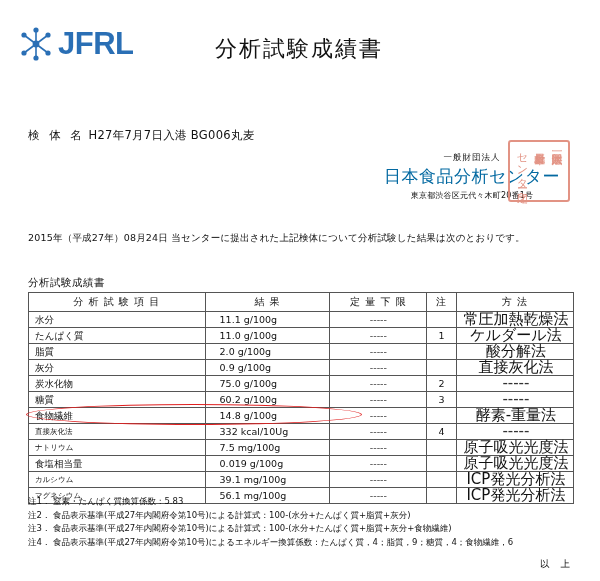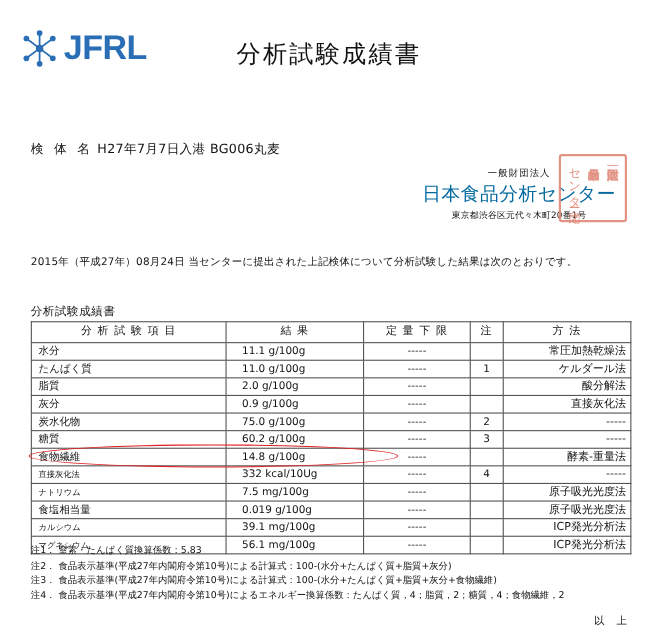--- a/index.html
+++ b/index.html
@@ -181,21 +181,21 @@
     font-size: 10px;
   }
   .c-item   { width: 190px; }
   .c-result { width: 115px; }
   .c-limit  { width: 100px; }
   .c-note   { width: 22px;  text-align: center; }
   .c-method { width: 119px; }
   td.c-item   { text-align: left; padding-left: 6px; }
   td.c-result { text-align: left; padding-left: 14px; }
   td.c-limit  { text-align: center; color: #333; }
-  td.c-method { text-align: right; padding-left: 6px; font-size: 10px; }
+  td.c-method { text-align: center; padding-left: 6px; font-size: 15px; }
   .small-item { font-size: 7.5px; letter-spacing: 0px; }
 
   
   .highlight-ellipse {
     position: absolute;
     left: 26px;
     top: 404px;
     width: 334px;
     height: 19px;
     border: 1.6px solid #e02020;
@@ -376,17 +376,17 @@
       </tr>
     </tbody>
   </table>
 
   <div class="highlight-ellipse"></div>
 
   <div class="notes">
     <div class="note-line">注1． 窒素・たんぱく質換算係数：5.83</div>
     <div class="note-line">注2． 食品表示基準(平成27年内閣府令第10号)による計算式：100-(水分+たんぱく質+脂質+灰分)</div>
     <div class="note-line">注3． 食品表示基準(平成27年内閣府令第10号)による計算式：100-(水分+たんぱく質+脂質+灰分+食物繊維)</div>
-    <div class="note-line">注4． 食品表示基準(平成27年内閣府令第10号)によるエネルギー換算係数：たんぱく質，4；脂質，2；糖質，4；食物繊維，2</div>
+    <div class="note-line">注4． 食品表示基準(平成27年内閣府令第10号)によるエネルギー換算係数：たんぱく質，4；脂質，9；糖質，4；食物繊維，6</div>
   </div>
 
   <div class="closing">以  上</div>
 </div>
 
 </body></html>

